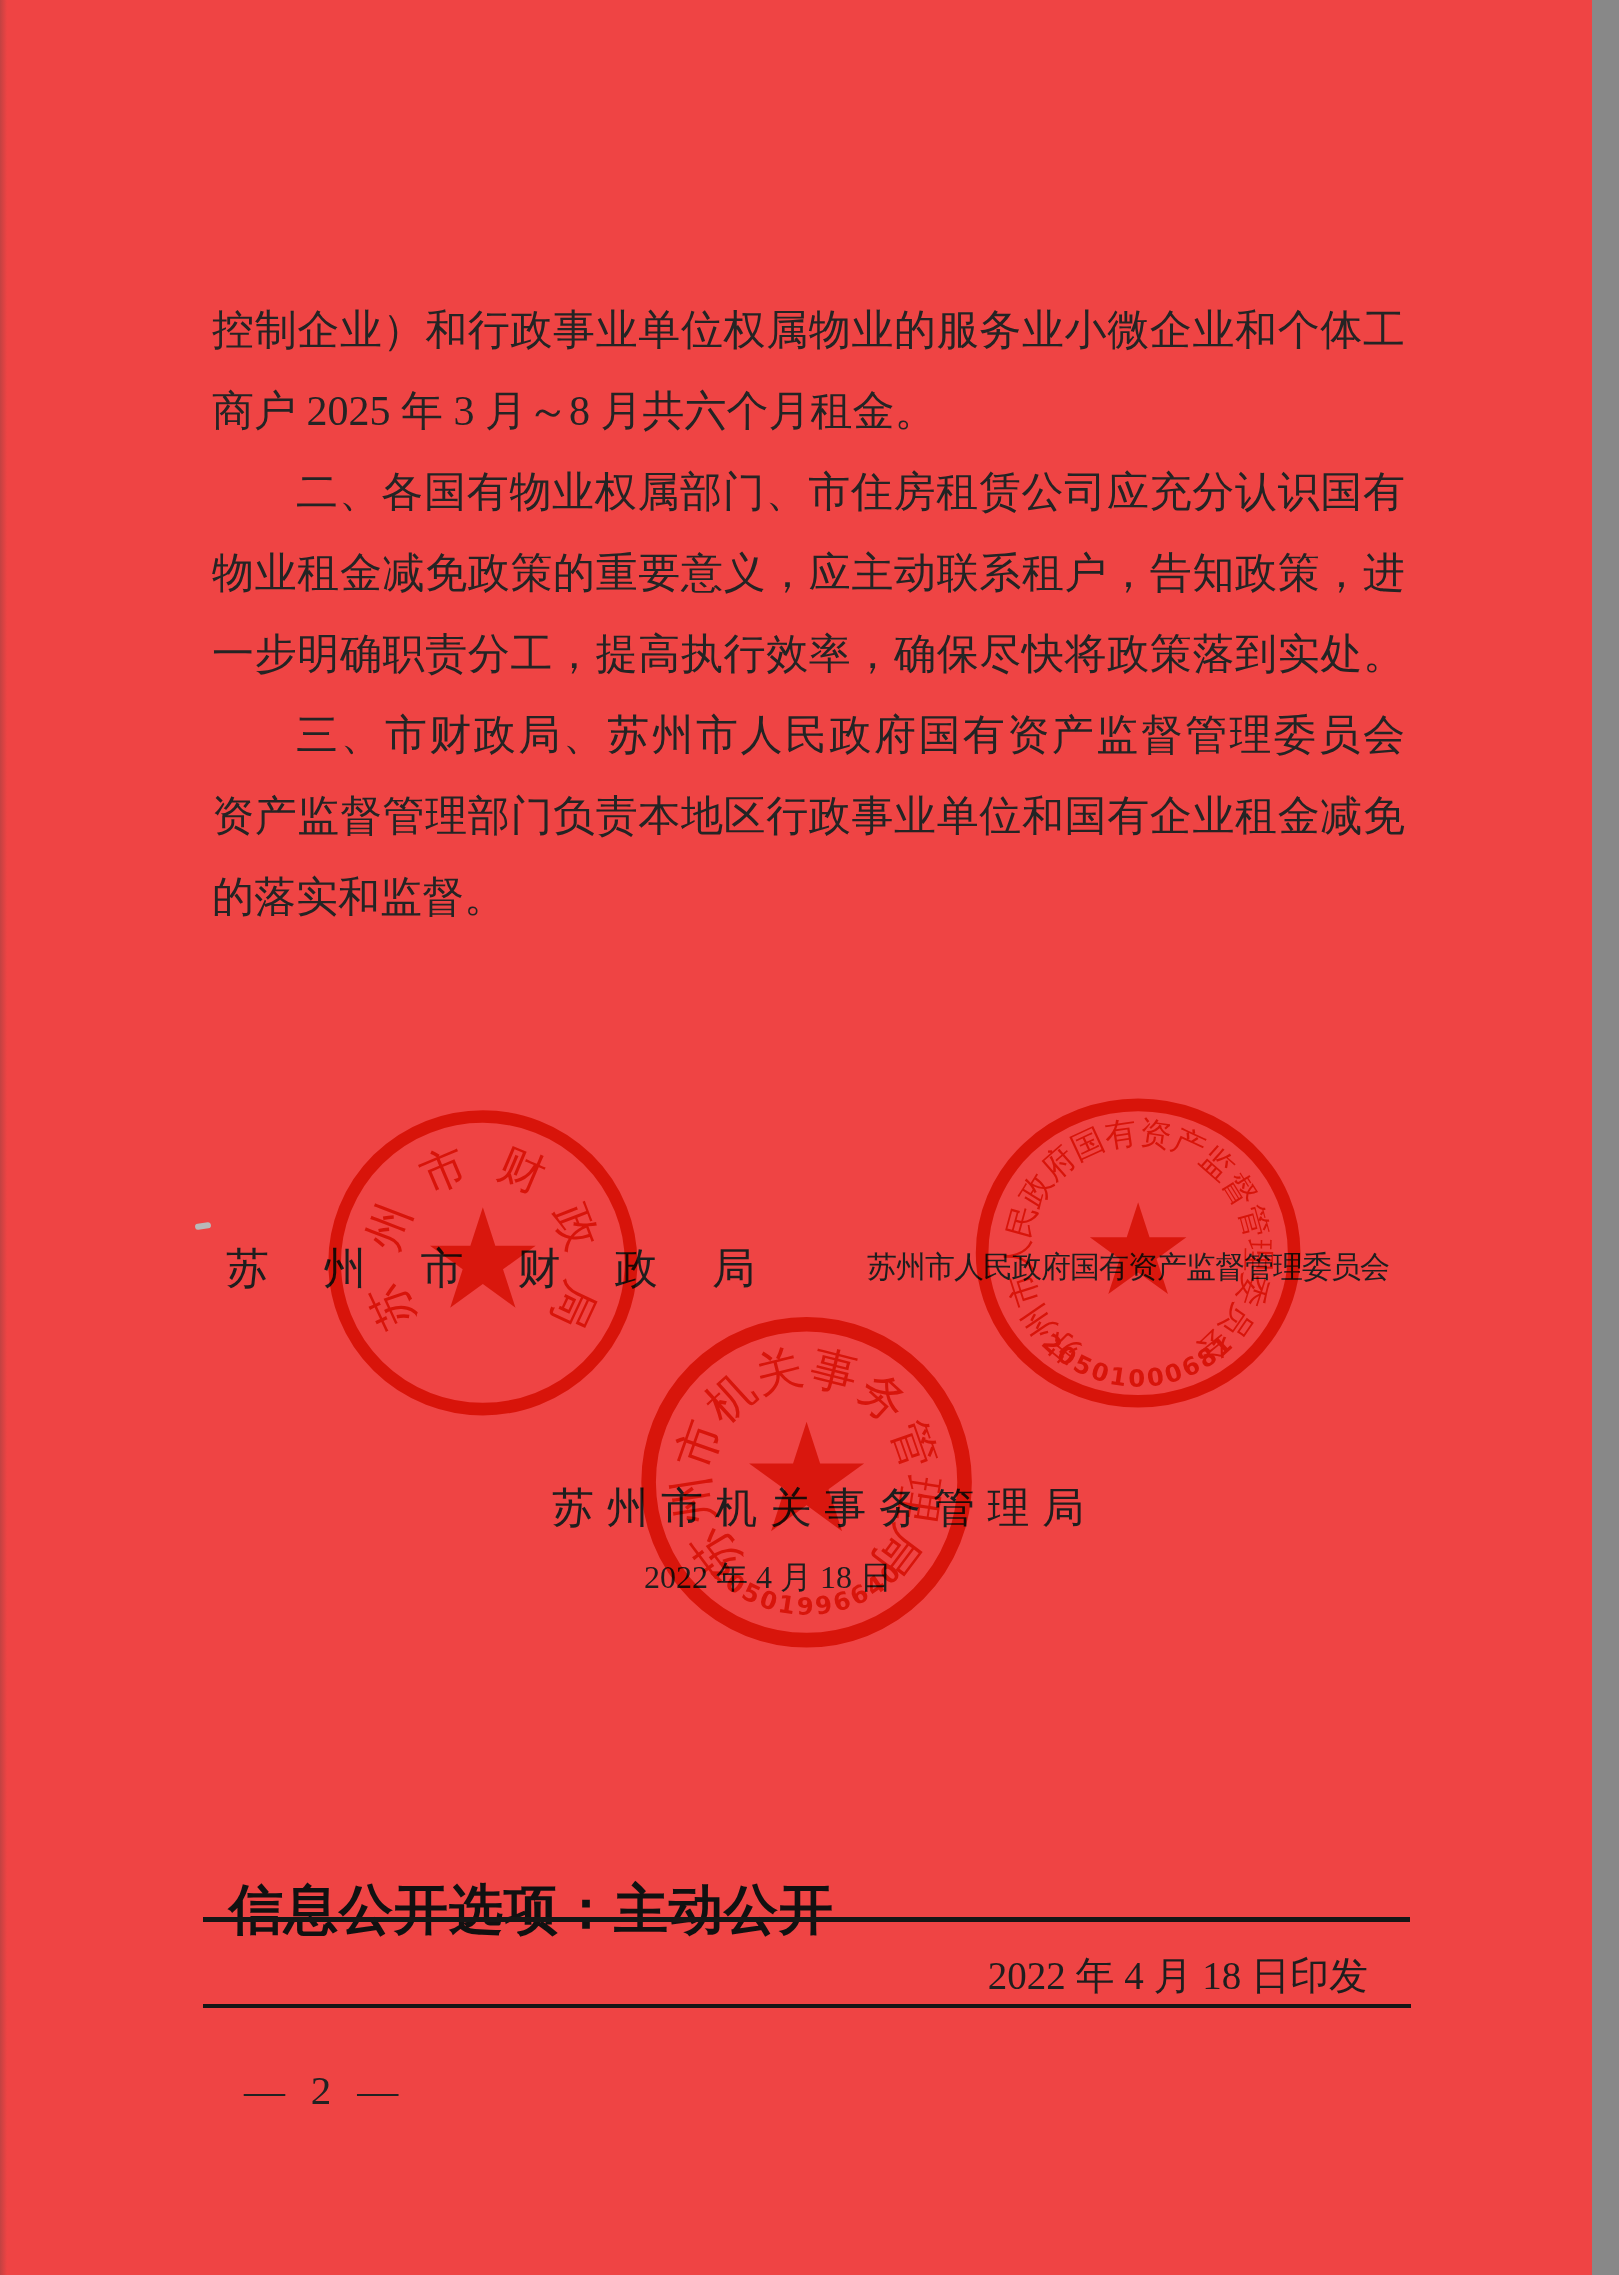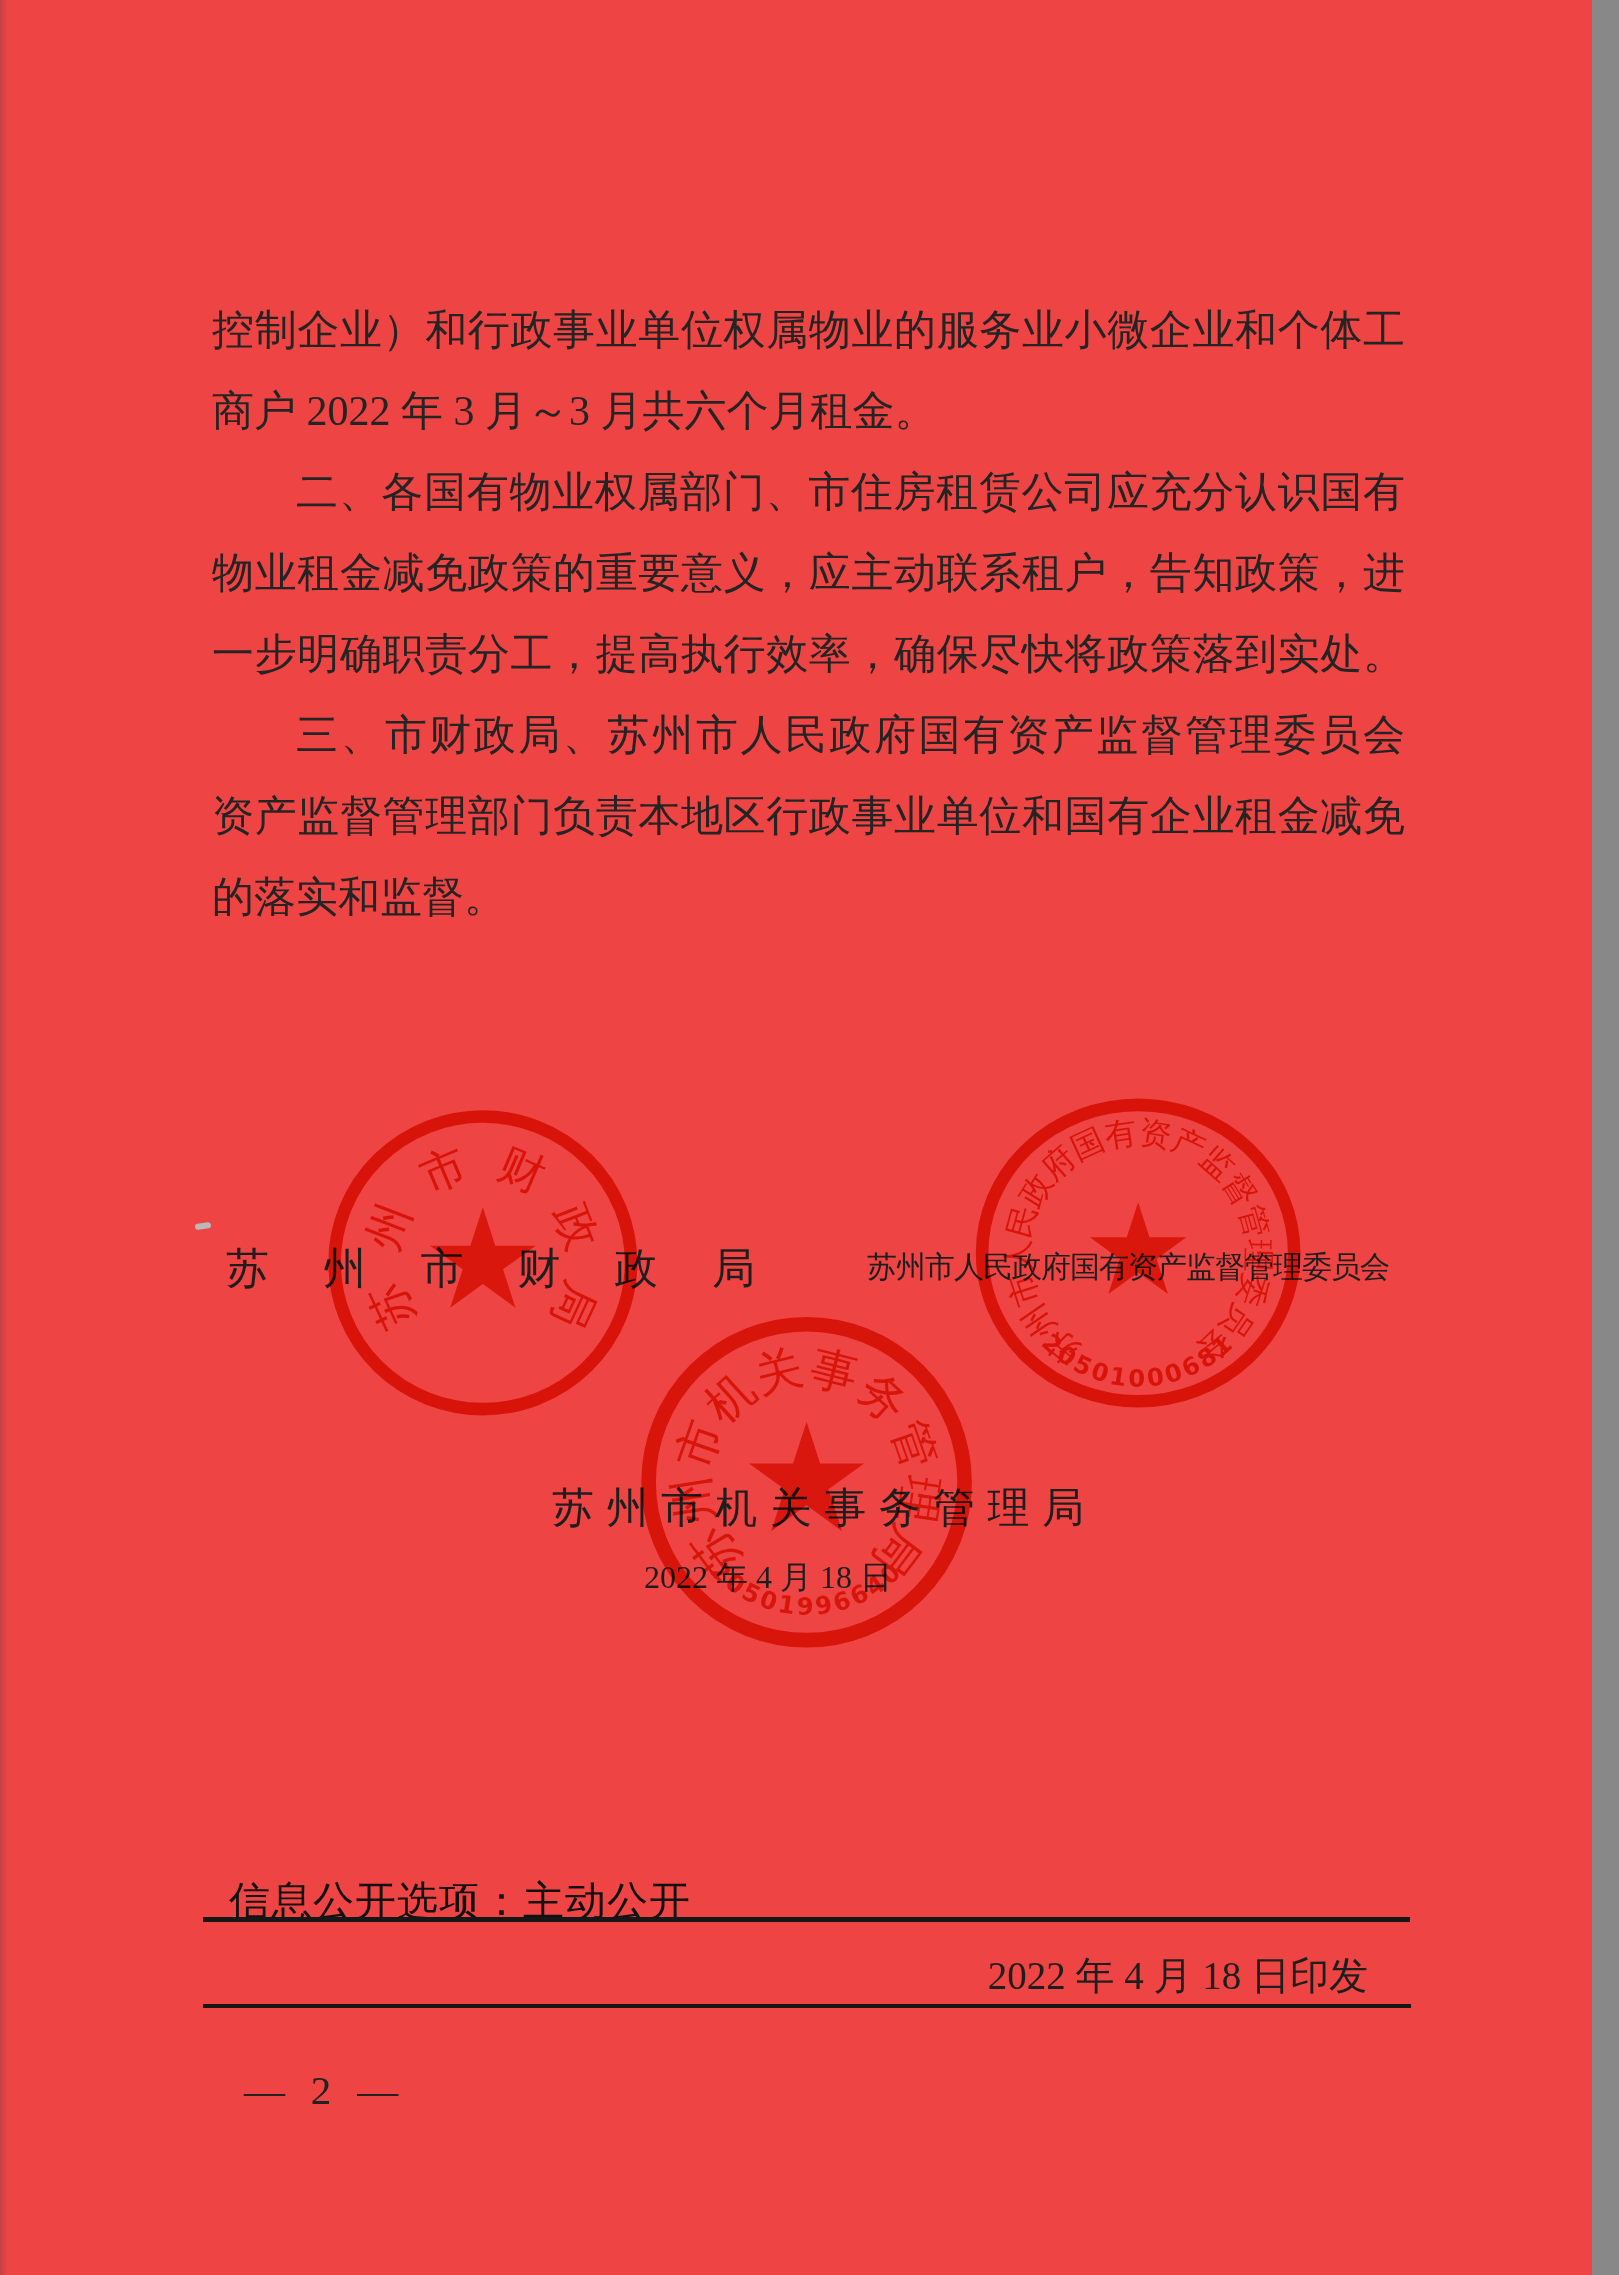--- a/index.html
+++ b/index.html
@@ -43,21 +43,21 @@
     font-size:42px;color:#1e1e1e;
   }
   .sig-date{
     position:absolute;left:644px;top:1556px;
     font-size:32px;color:#1e1e1e;white-space:nowrap;
   }
   
   .disclosure{
     position:absolute;left:229px;top:1874px;
     font-family:"Liberation Sans","DejaVu Sans",sans-serif;
-    font-weight:normal;font-size:41px;color:#111;
+    font-weight:bold;font-size:54px;color:#111;
     letter-spacing:1px;
   }
   .rule{position:absolute;background:#161616;}
   .rule-1{left:203px;top:1917px;width:1207px;height:4.9px;}
   .rule-2{left:203px;top:2004px;width:1208px;height:3.9px;}
   .office{
     position:absolute;left:234px;top:1945px;
     font-size:37px;color:#1e1e1e;white-space:nowrap;
   }
   .print-date{
@@ -84,21 +84,21 @@
 </head>
 <body>
 
 <div class="page">
 
   <div class="edge-shadow"></div>
   <div class="scan-artifact"></div>
 
   <div class="body-text">
     <div class="line justify">控制企业）和行政事业单位权属物业的服务业小微企业和个体工</div>
-    <div class="line">商户 2022 年 3 月～3 月共六个月租金。</div>
+    <div class="line">商户 2025 年 3 月～8 月共六个月租金。</div>
     <div class="line justify indent">二、各国有物业权属部门、市住房租赁公司应充分认识国有</div>
     <div class="line justify">物业租金减免政策的重要意义，应主动联系租户，告知政策，进</div>
     <div class="line justify">一步明确职责分工，提高执行效率，确保尽快将政策落到实处。</div>
     <div class="line justify indent">三、市财政局、苏州市人民政府国有资产监督管理委员会</div>
     <div class="line justify">资产监督管理部门负责本地区行政事业单位和国有企业租金减免</div>
     <div class="line">的落实和监督。</div>
   </div>
 
   <div class="sig-left">
       <span>苏</span>

